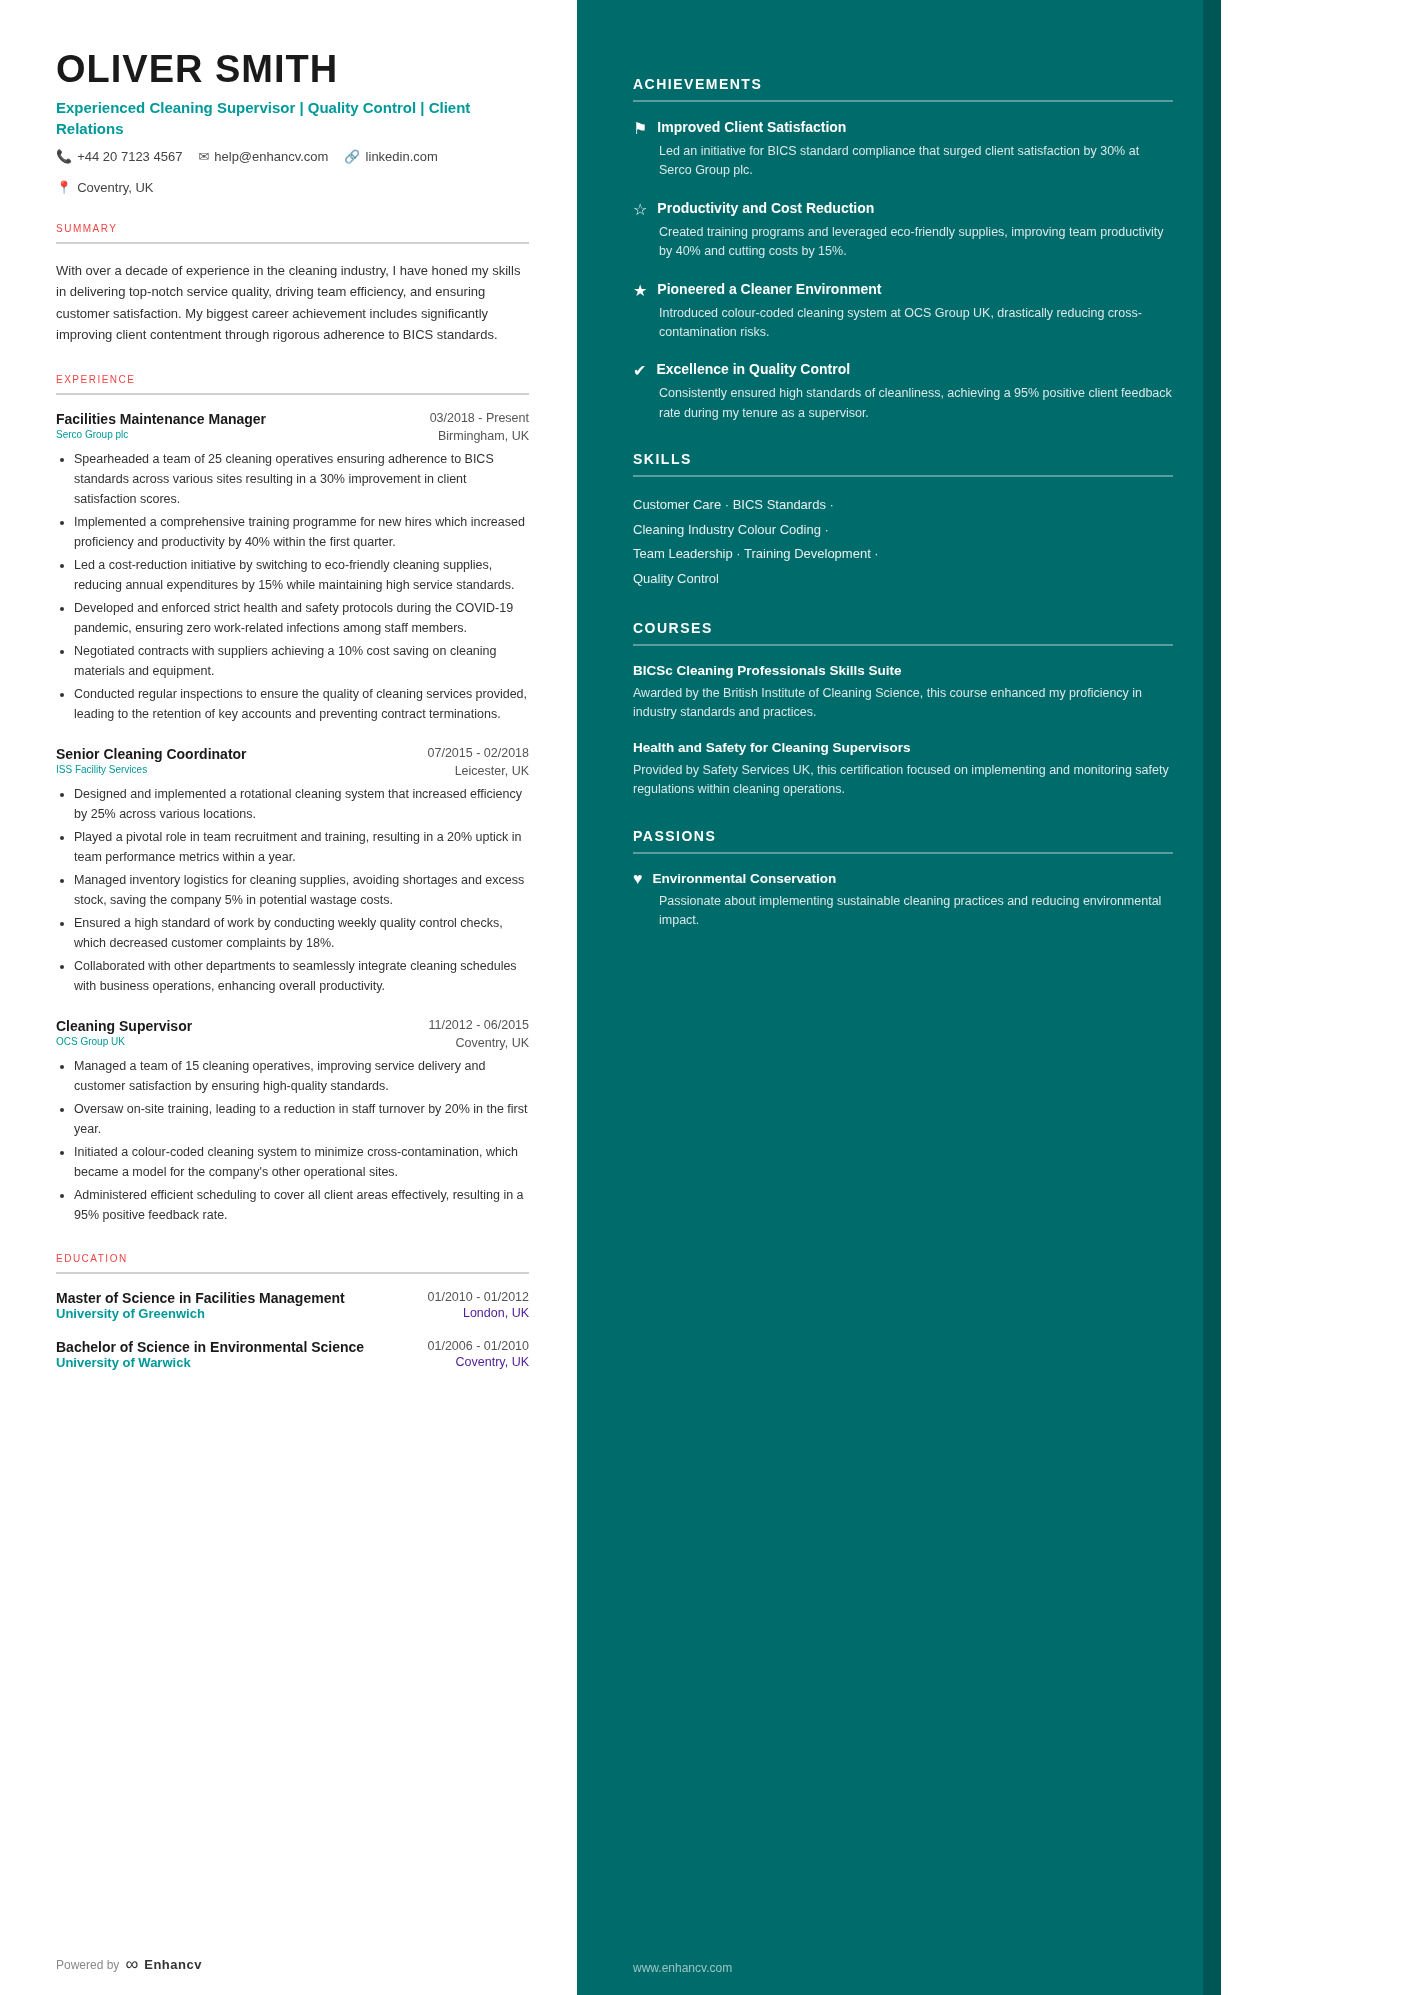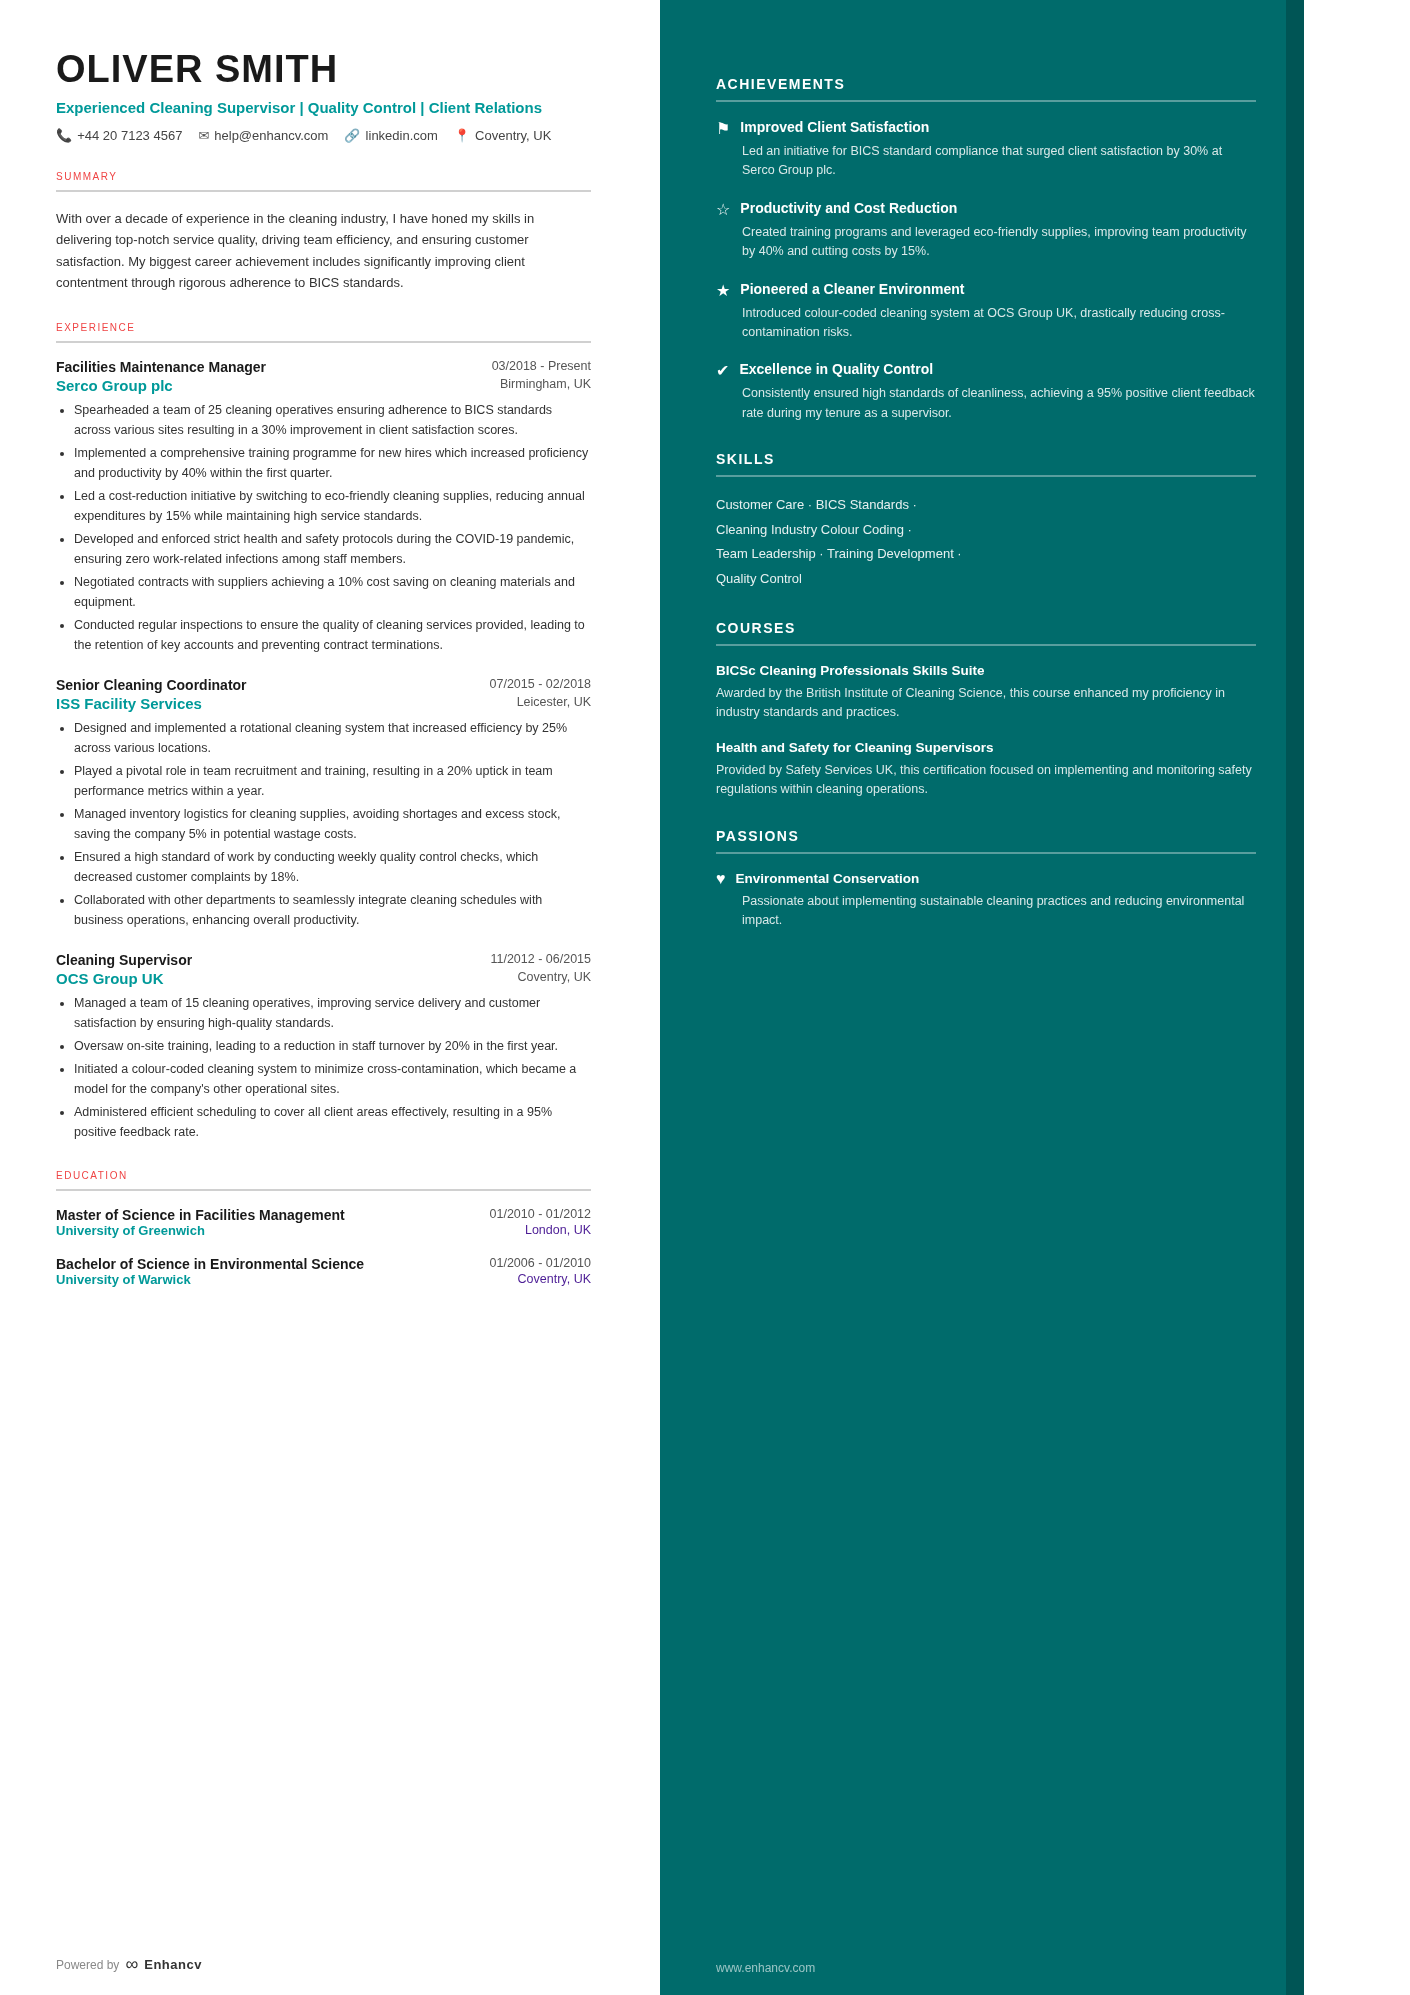--- a/index.html
+++ b/index.html
@@ -14,22 +14,22 @@
     .page {
       width: 1410px;
       min-height: 1995px;
       background: white;
       display: flex;
       flex-direction: row;
       position: relative;
     }
     
     .left-col {
-      width: 660px;
-      padding: 48px 69px 48px 56px;
+      width: 577px;
+      padding: 48px 48px 48px 56px;
       background: white;
     }
     
     .right-col {
       width: 644px;
       background: #006b6b;
       padding: 48px 48px 48px 56px;
       color: white;
       position: relative;
     }
@@ -118,22 +118,22 @@
       color: #1a1a1a;
     }
     .exp-date {
       font-size: 12.5px;
       color: #555;
       white-space: nowrap;
       margin-left: 8px;
     }
     .exp-company {
       color: #009999;
-      font-size: 15px;
-      font-weight: 700;
+      font-size: 10px;
+      font-weight: 400;
     }
     .exp-location {
       font-size: 12.5px;
       color: #555;
     }
     .exp-subheader {
       display: flex;
       justify-content: space-between;
       margin-bottom: 6px;
     }

